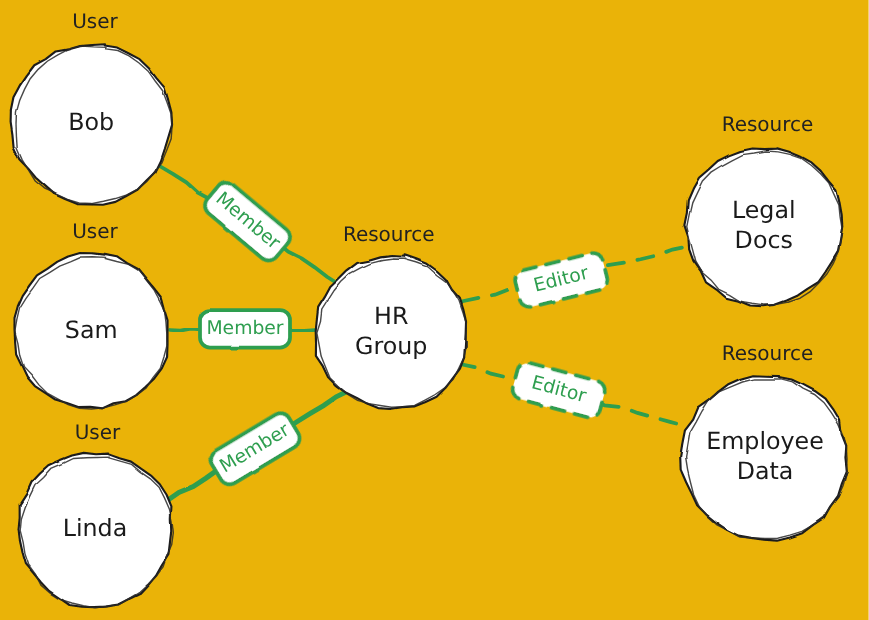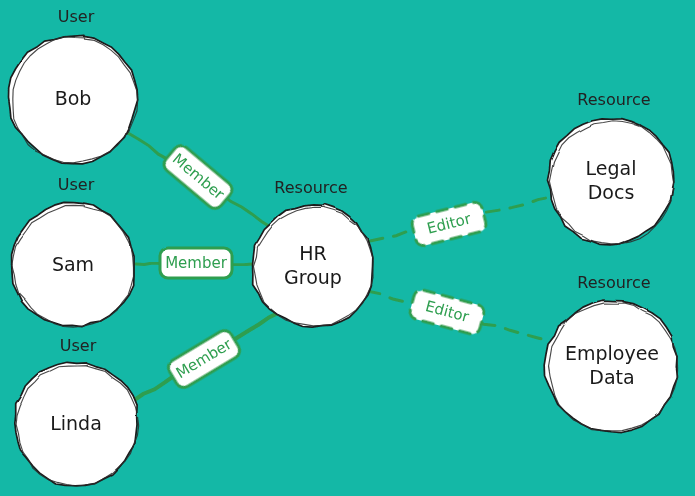--- a/index.html
+++ b/index.html
@@ -8,21 +8,21 @@
     padding: 0;
     background: #ffffff;
   }
   body {
     font-family: "DejaVu Sans", sans-serif;
   }
   #canvas-wrap {
     position: relative;
     width: 695px;
     height: 496px;
-    background: #14b8a6;
+    background: #eab308;
     overflow: hidden;
   }
   svg#graph {
     position: absolute;
     left: 0;
     top: 0;
     width: 695px;
     height: 496px;
   }
   .node-outline {

